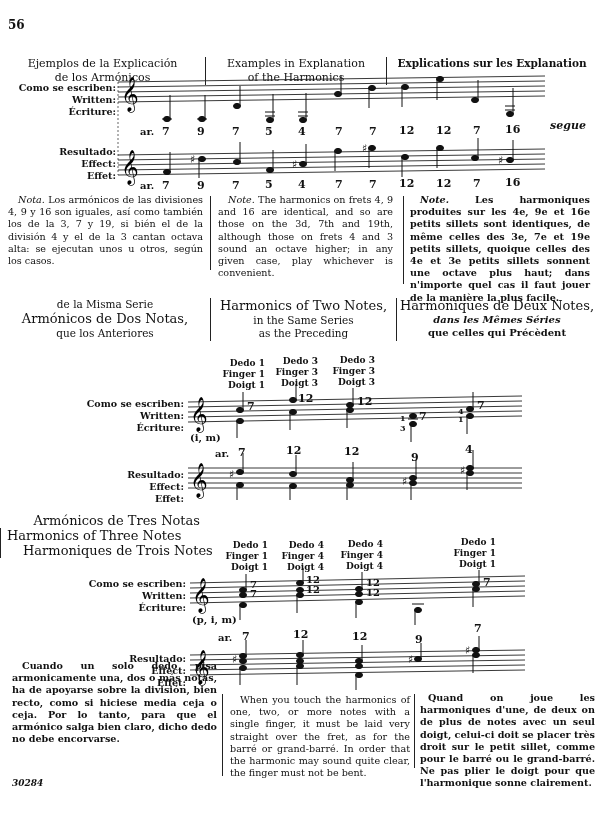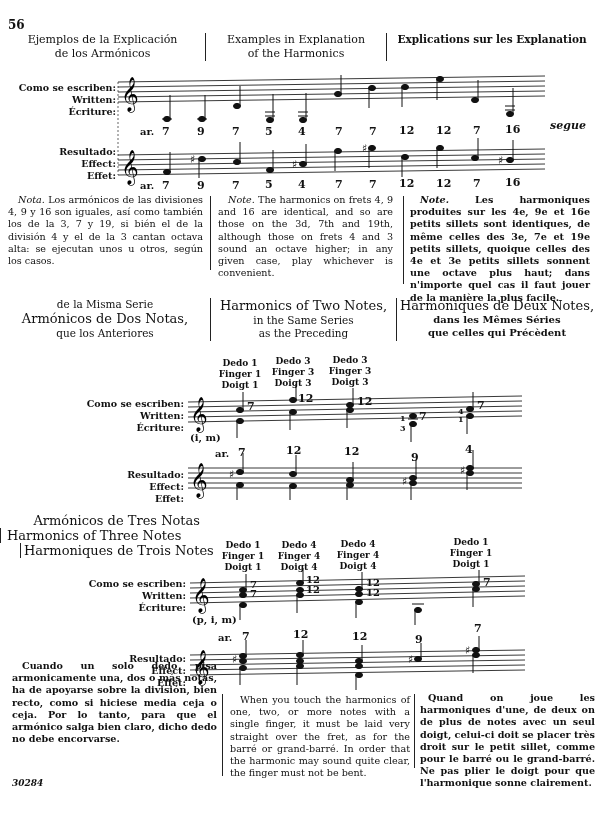--- a/index.html
+++ b/index.html
@@ -2,26 +2,26 @@
 <html><head>
 <meta charset="utf-8">
 <style>
   html,body{margin:0;padding:0;background:#fff;}
   body{width:600px;height:815px;position:relative;overflow:hidden;font-family:"DejaVu Serif","Liberation Serif",serif;color:#111;}
   .abs{position:absolute;}
   .pagenum{left:8px;top:18px;font-size:12px;font-weight:bold;}
   .hdr3{position:absolute;display:flex;left:0;width:600px;}
   .hcol{text-align:center;line-height:1.25;}
   .vsep{border-left:1px solid #222;}
-  .small{font-size:11px;}
+  .small{font-size:11px;margin-top:24px;}
   .lbl{font-size:9.5px;text-align:right;line-height:12px;font-weight:bold;}
   .num{position:absolute;font-size:11px;font-weight:bold;}
   .para{font-size:9.6px;line-height:12.2px;text-align:justify;}
   .para i{font-style:italic;}
-  .fing{position:absolute;font-size:9px;font-weight:bold;text-align:center;line-height:11px;}
+  .fing{position:absolute;font-size:9px;font-weight:bold;text-align:right;line-height:11px;}
   svg{position:absolute;overflow:visible;}
   .staffline{stroke:#222;stroke-width:0.9;}
 </style>
 </head>
 <body>
 
 <div class="abs pagenum">56</div>
 
 <div class="hdr3" style="top:33px;">
   <div class="hcol small" style="width:205px;margin-left:0;">
@@ -175,21 +175,21 @@
     <div style="font-size:13px;">Armónicos de Dos Notas,</div>
     <div style="font-size:10.5px;">que los Anteriores</div>
   </div>
   <div class="hcol vsep" style="width:185px;">
     <div style="font-size:13px;">Harmonics of Two Notes,</div>
     <div style="font-size:10.5px;">in the Same Series</div>
     <div style="font-size:10.5px;">as the Preceding</div>
   </div>
   <div class="hcol vsep" style="width:200px;">
     <div style="font-size:13px;">Harmoniques de Deux Notes,</div>
-    <div style="font-size:10px;font-weight:bold;">dans les Mêmes Séries</div>
+    <div style="font-size:10px;font-weight:bold;font-style:italic;">dans les Mêmes Séries</div>
     <div style="font-size:10px;font-weight:bold;">que celles qui Précèdent</div>
   </div>
 </div>
 
 <div class="fing" style="left:215px;top:358px;width:50px;">
   <div>Dedo 1</div>
   <div>Finger 1</div>
   <div>Doigt 1</div>
 </div>
 <div class="fing" style="left:268px;top:356px;width:50px;">
@@ -292,21 +292,21 @@
 <div class="abs" style="left:215px;top:448px;font-size:10px;font-weight:bold;">ar.</div>
 <div class="num" style="left:238px;top:446px;">7</div>
 <div class="num" style="left:286px;top:444px;">12</div>
 <div class="num" style="left:344px;top:445px;">12</div>
 <div class="num" style="left:411px;top:451px;">9</div>
 <div class="num" style="left:465px;top:443px;">4</div>
 
 <div class="abs" style="left:0;top:513px;width:600px;display:flex;font-size:13px;flex-direction:column;">
   <div style="width:200px;text-align:right;padding-right:6px;">Armónicos de Tres Notas</div>
   <div class="vsep" style="padding:0 6px;">Harmonics of Three Notes</div>
-  <div class="vsep" style="padding:0 3px;margin-left:20px;">Harmoniques de Trois Notes</div>
+  <div class="vsep" style="padding:0 22px;">Harmoniques de Trois Notes</div>
 </div>
 
 <div class="fing" style="left:218px;top:540px;width:50px;">
   <div>Dedo 1</div>
   <div>Finger 1</div>
   <div>Doigt 1</div>
 </div>
 <div class="fing" style="left:274px;top:540px;width:50px;">
   <div>Dedo 4</div>
   <div>Finger 4</div>

